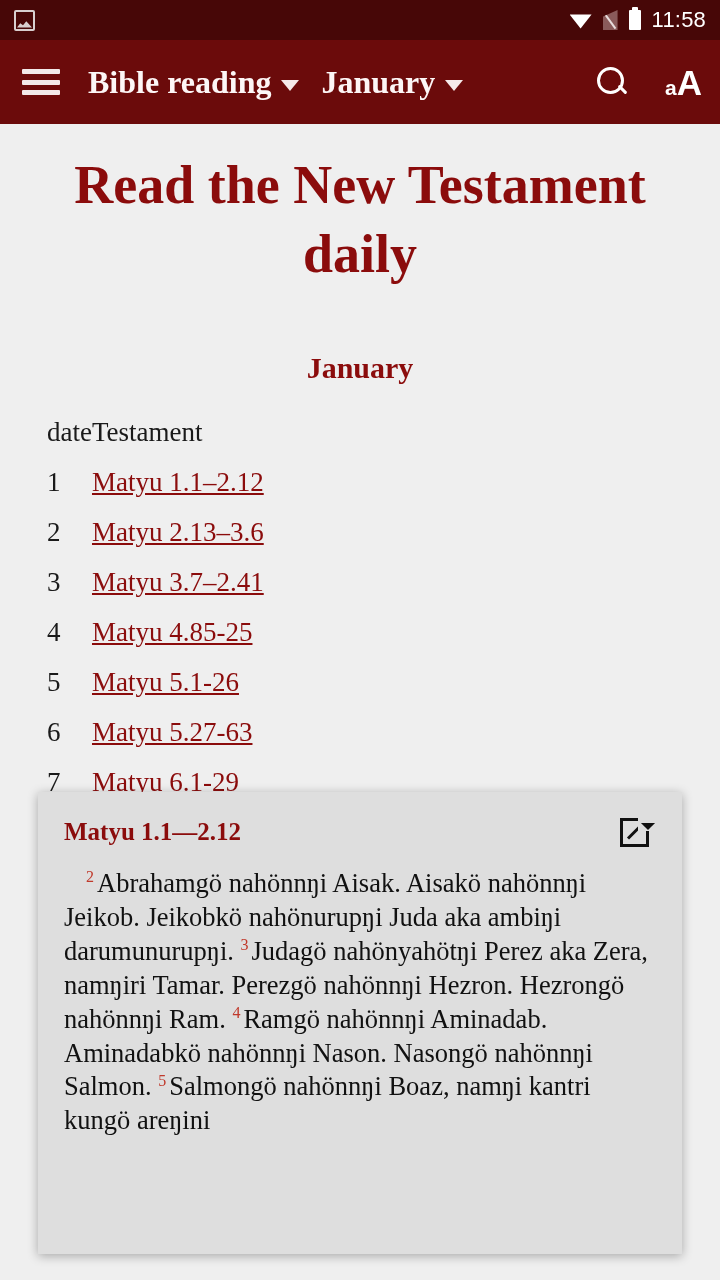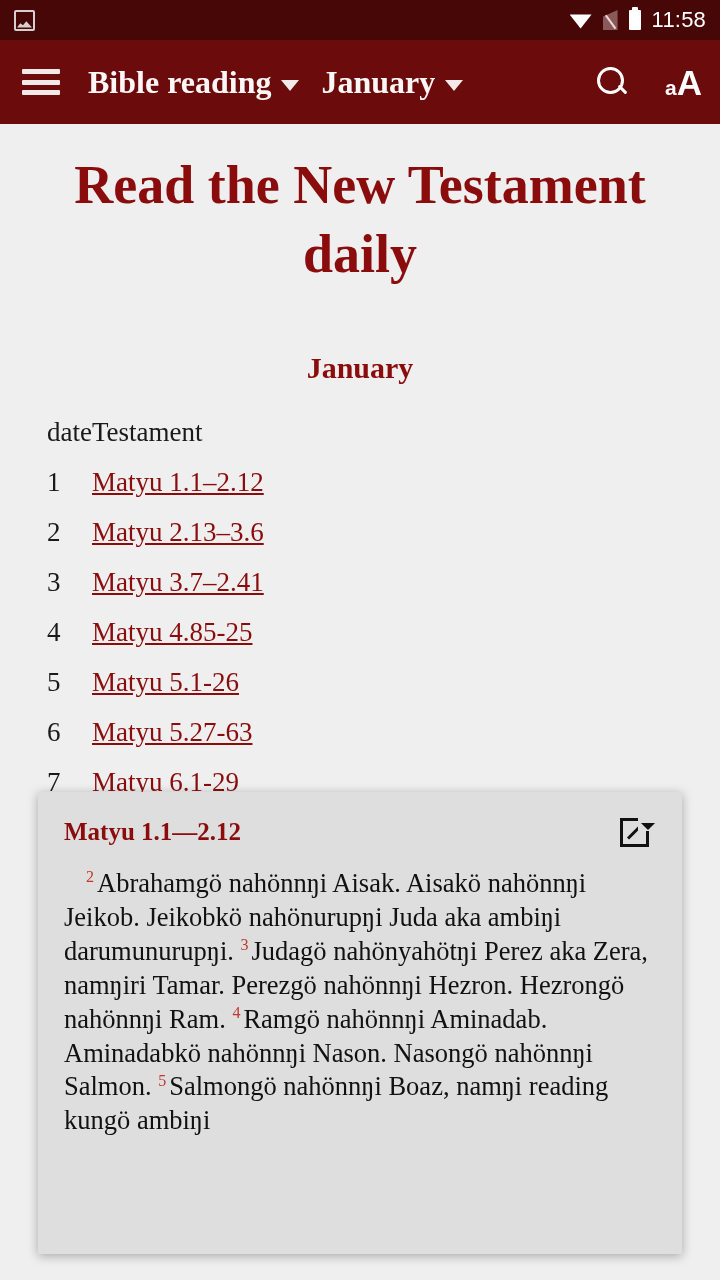--- a/index.html
+++ b/index.html
@@ -415,17 +415,17 @@
         <div class="notch"></div>
         <div class="arrowhead"></div>
       </div>
     </div>
 
 
     <div class="verse-para">
       <span class="vnum">2</span><span>Abrahamgö nahönnŋi Aisak. Aisakö nahönnŋi Jeikob. Jeikobkö nahönurupŋi Juda aka ambiŋi darumunurupŋi.</span>
       <span class="vnum">3</span><span>Judagö nahönyahötŋi Perez aka Zera, namŋiri Tamar. Perezgö nahönnŋi Hezron. Hezrongö nahönnŋi Ram.</span>
       <span class="vnum">4</span><span>Ramgö nahönnŋi Aminadab. Aminadabkö nahönnŋi Nason. Nasongö nahönnŋi Salmon.</span>
-      <span class="vnum">5</span><span>Salmongö nahönnŋi Boaz, namŋi reading kungö ambiŋi</span>
+      <span class="vnum">5</span><span>Salmongö nahönnŋi Boaz, namŋi kantri kungö areŋini</span>
     </div>
   </div>
 
 </div>
 
 </body></html>

